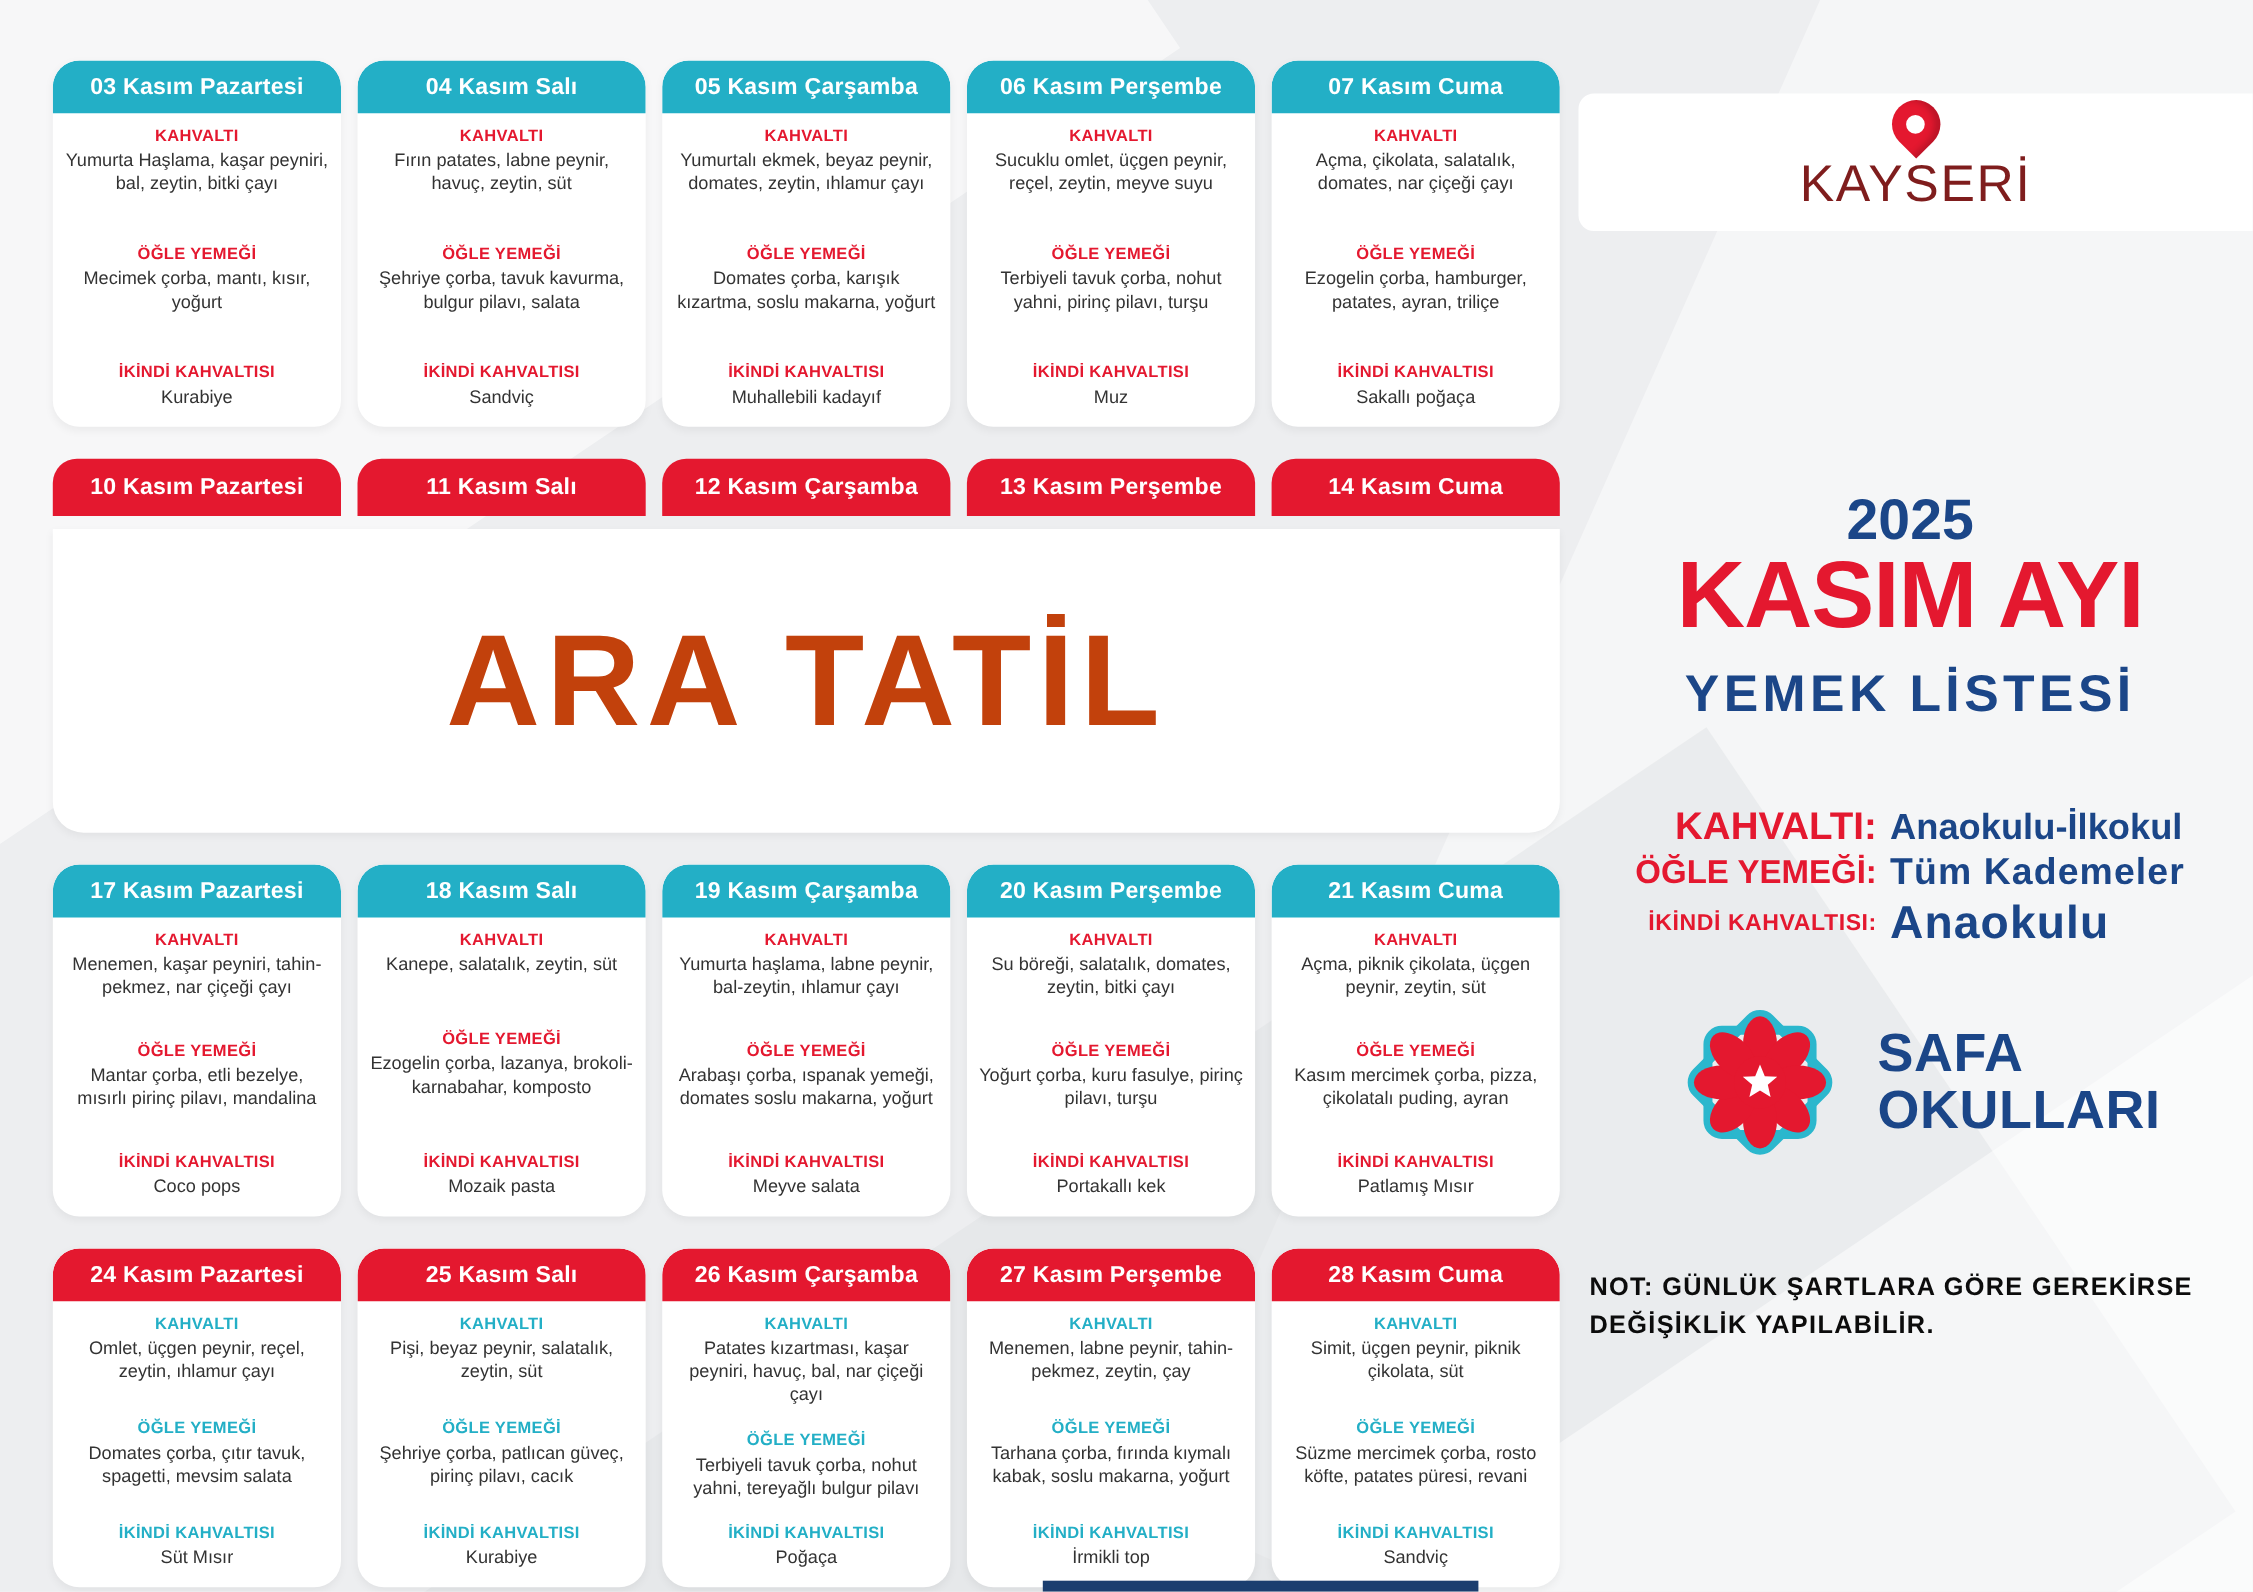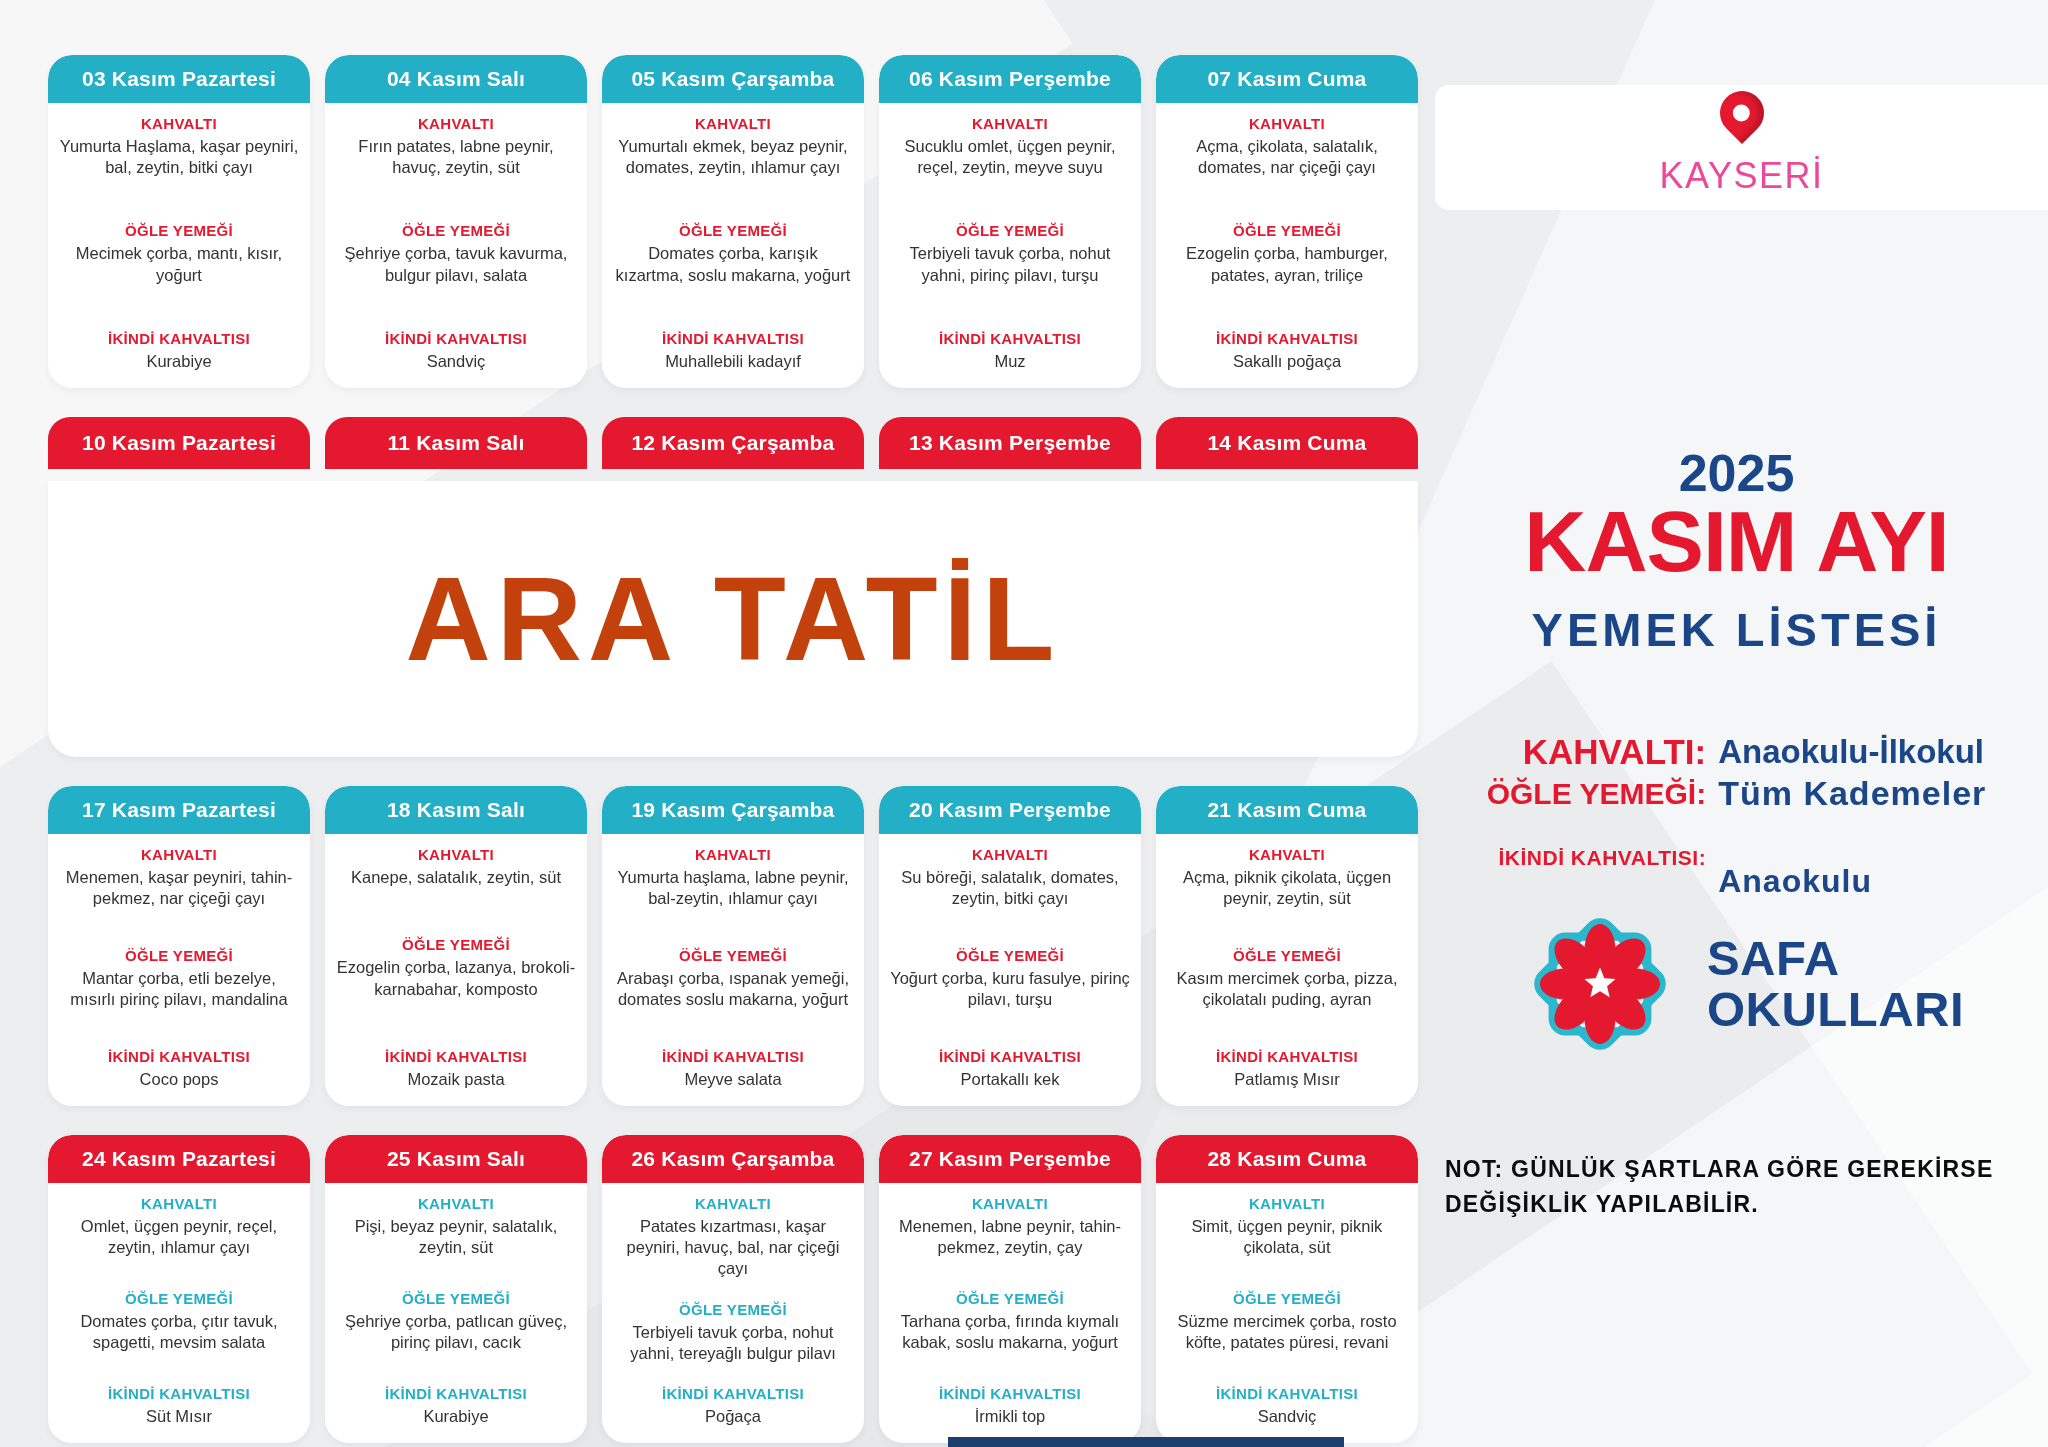--- a/index.html
+++ b/index.html
@@ -78,42 +78,42 @@
   .pin {
     width:44px; height:44px; background:#e4182f;
     border-radius:50% 50% 50% 0; transform:rotate(-45deg);
     position:relative; flex:none;
     box-shadow:inset -4px -4px 6px rgba(0,0,0,.18);
   }
   .pin::after {
     content:""; position:absolute; width:17px; height:17px;
     background:#fff; border-radius:50%; top:13px; left:13px;
   }
-  .city { margin-top:20px; font-size:36px; color:#ec4899; letter-spacing:1.5px; font-weight:500; }
+  .city { margin-top:4px; font-size:47px; color:#7f1d1d; letter-spacing:1.5px; font-weight:500; }
 
   .title-year  { position:absolute; top:443px; width:100%; text-align:center;
                  font-size:52px; font-weight:800; color:#1b4688; }
   .title-month { position:absolute; top:492px; width:100%; text-align:center;
                  font-size:86px; font-weight:800; color:#e4182f; letter-spacing:-1px; }
   .title-list  { position:absolute; top:602px; width:100%; text-align:center;
                  font-size:47px; font-weight:800; color:#1b4688; letter-spacing:4px; }
 
   .legend {
     position:absolute; top:732px; width:100%;
     display:grid; grid-template-columns:max-content max-content;
     column-gap:12px; row-gap:2px; justify-content:center; align-items:center;
   }
   .legend-label { color:#e4182f; font-weight:800; text-align:right; }
   .legend-value { color:#1b4688; font-weight:800; text-align:left; }
   .legend-label.l1 { font-size:35px; }
   .legend-label.l2 { font-size:30px; }
   .legend-label.l3 { font-size:21px; letter-spacing:.5px; }
   .legend-value.v1 { font-size:33px; }
   .legend-value.v2 { font-size:34px; letter-spacing:1px; }
-  .legend-value.v3 { font-size:32px; letter-spacing:1px;margin-top:48px; }
+  .legend-value.v3 { font-size:42px; letter-spacing:1px; }
 
   .logo {
     position:absolute; top:893px; width:100%;
     display:flex; align-items:center; justify-content:center; gap:16px;
   }
   .logo-icon { width:182px; height:182px; flex:none; }
   .logo-text { color:#1b4688; font-weight:800; font-size:49px; line-height:1.04; letter-spacing:.5px; }
 
   .note {
     position:absolute; top:1152px; left:20px; right:20px;

